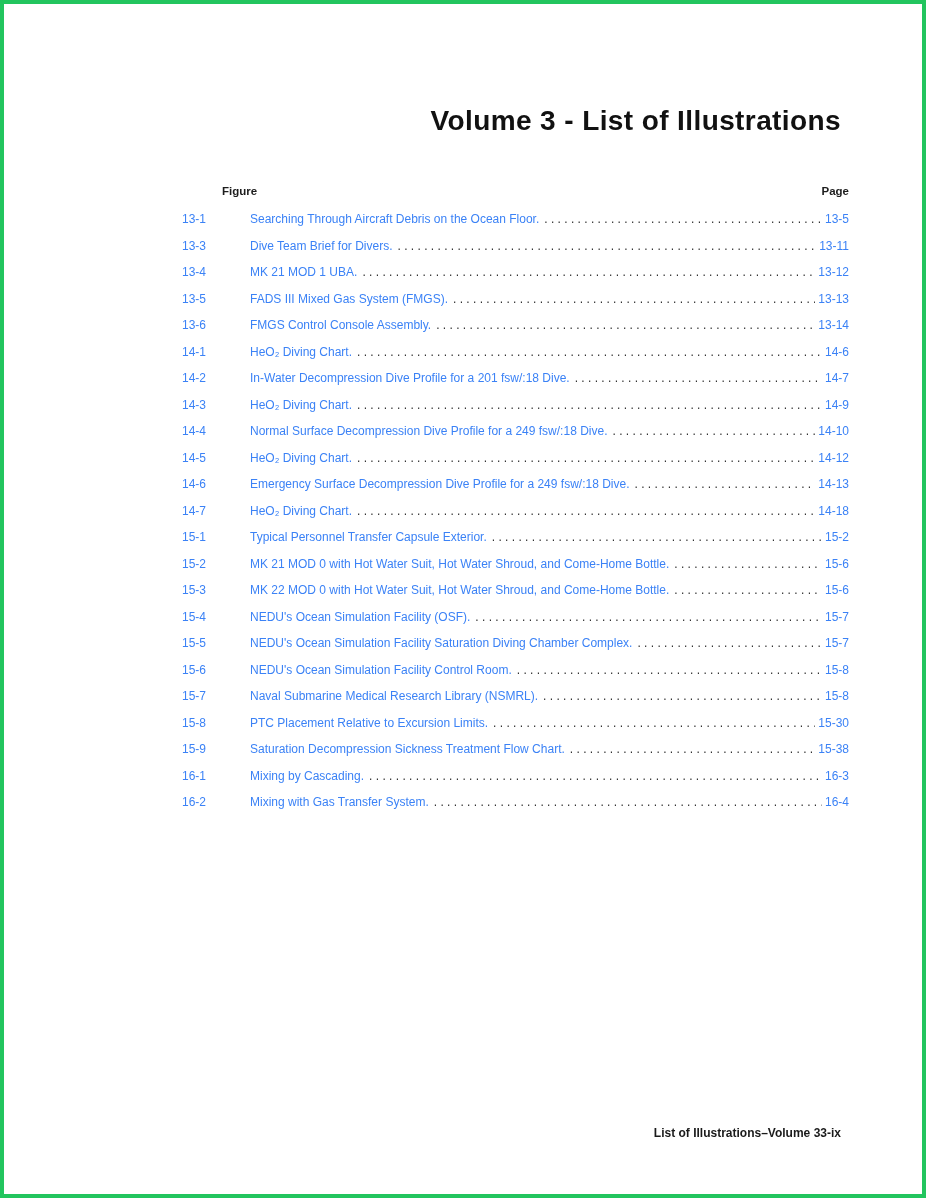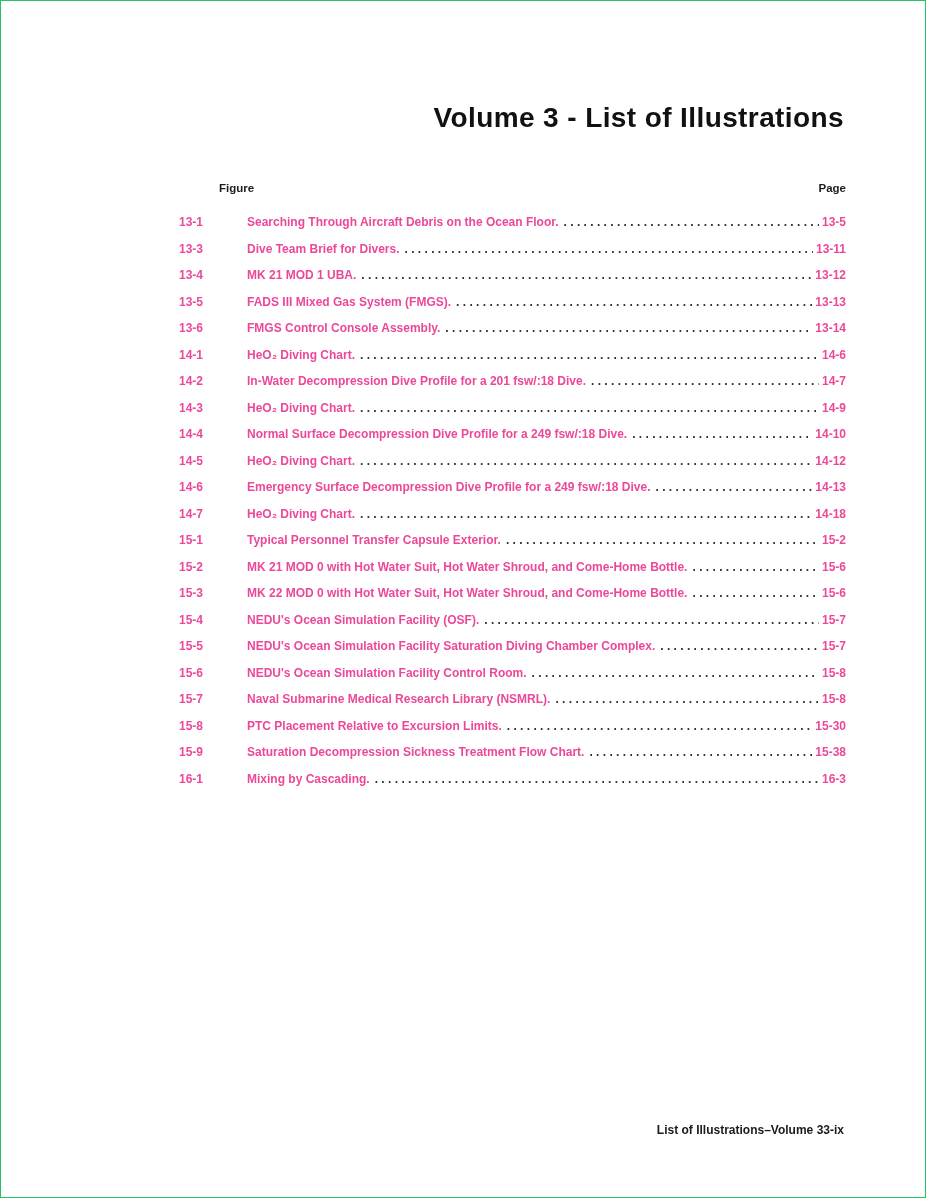--- a/index.html
+++ b/index.html
@@ -5,21 +5,21 @@
   * { margin: 0; padding: 0; box-sizing: border-box; }
   html, body { background: #ffffff; }
   body { font-family: "Liberation Sans", sans-serif; color: #2b2b2b; }
 
   .page {
     position: relative;
     width: 926px;
     height: 1198px;
     margin: 0 auto;
     background: #ffffff;
-    border: 1px solid #22c55e;
+    border: 4px solid #22c55e;
     overflow: hidden;
   }
 
   .doc-title {
     position: absolute;
     top: 101px;
     left: 100px;
     right: 81px;
     text-align: right;
     font-size: 28px;
@@ -42,26 +42,25 @@
     font-weight: bold;
     color: #1d1d1d;
     margin-bottom: 15px;
     padding-left: 40px;
   }
 
   .toc-list { width: 100%; }
 
   .row {
     display: flex;
-    align-items: center;
+    align-items: flex-start;
     height: 26.5px;
     font-size: 12px;
-    color: #ec4899;
+    color: #3b82f6;
     white-space: nowrap;
-    font-weight: bold;
   }
 
   .num { flex: none; width: 68px; }
   .cap { flex: none; }
 
   .leader {
     flex: 1 1 auto;
     overflow: hidden;
     white-space: nowrap;
     margin: 0 3px 0 5px;
@@ -248,20 +247,26 @@
     <span class="pg">15-38</span>
   </div>
 
   <div class="row">
     <span class="num">16-1</span>
     <span class="cap">Mixing by Cascading.</span>
     <span class="leader"></span>
     <span class="pg">16-3</span>
   </div>
 
+  <div class="row">
+    <span class="num">16-2</span>
+    <span class="cap">Mixing with Gas Transfer System.</span>
+    <span class="leader"></span>
+    <span class="pg">16-4</span>
+  </div>
 </div>
 
   </div>
 
   <div class="footer">
     <span>List of Illustrations–Volume 3</span>
     <span>3-ix</span>
   </div>
 
 </div>

